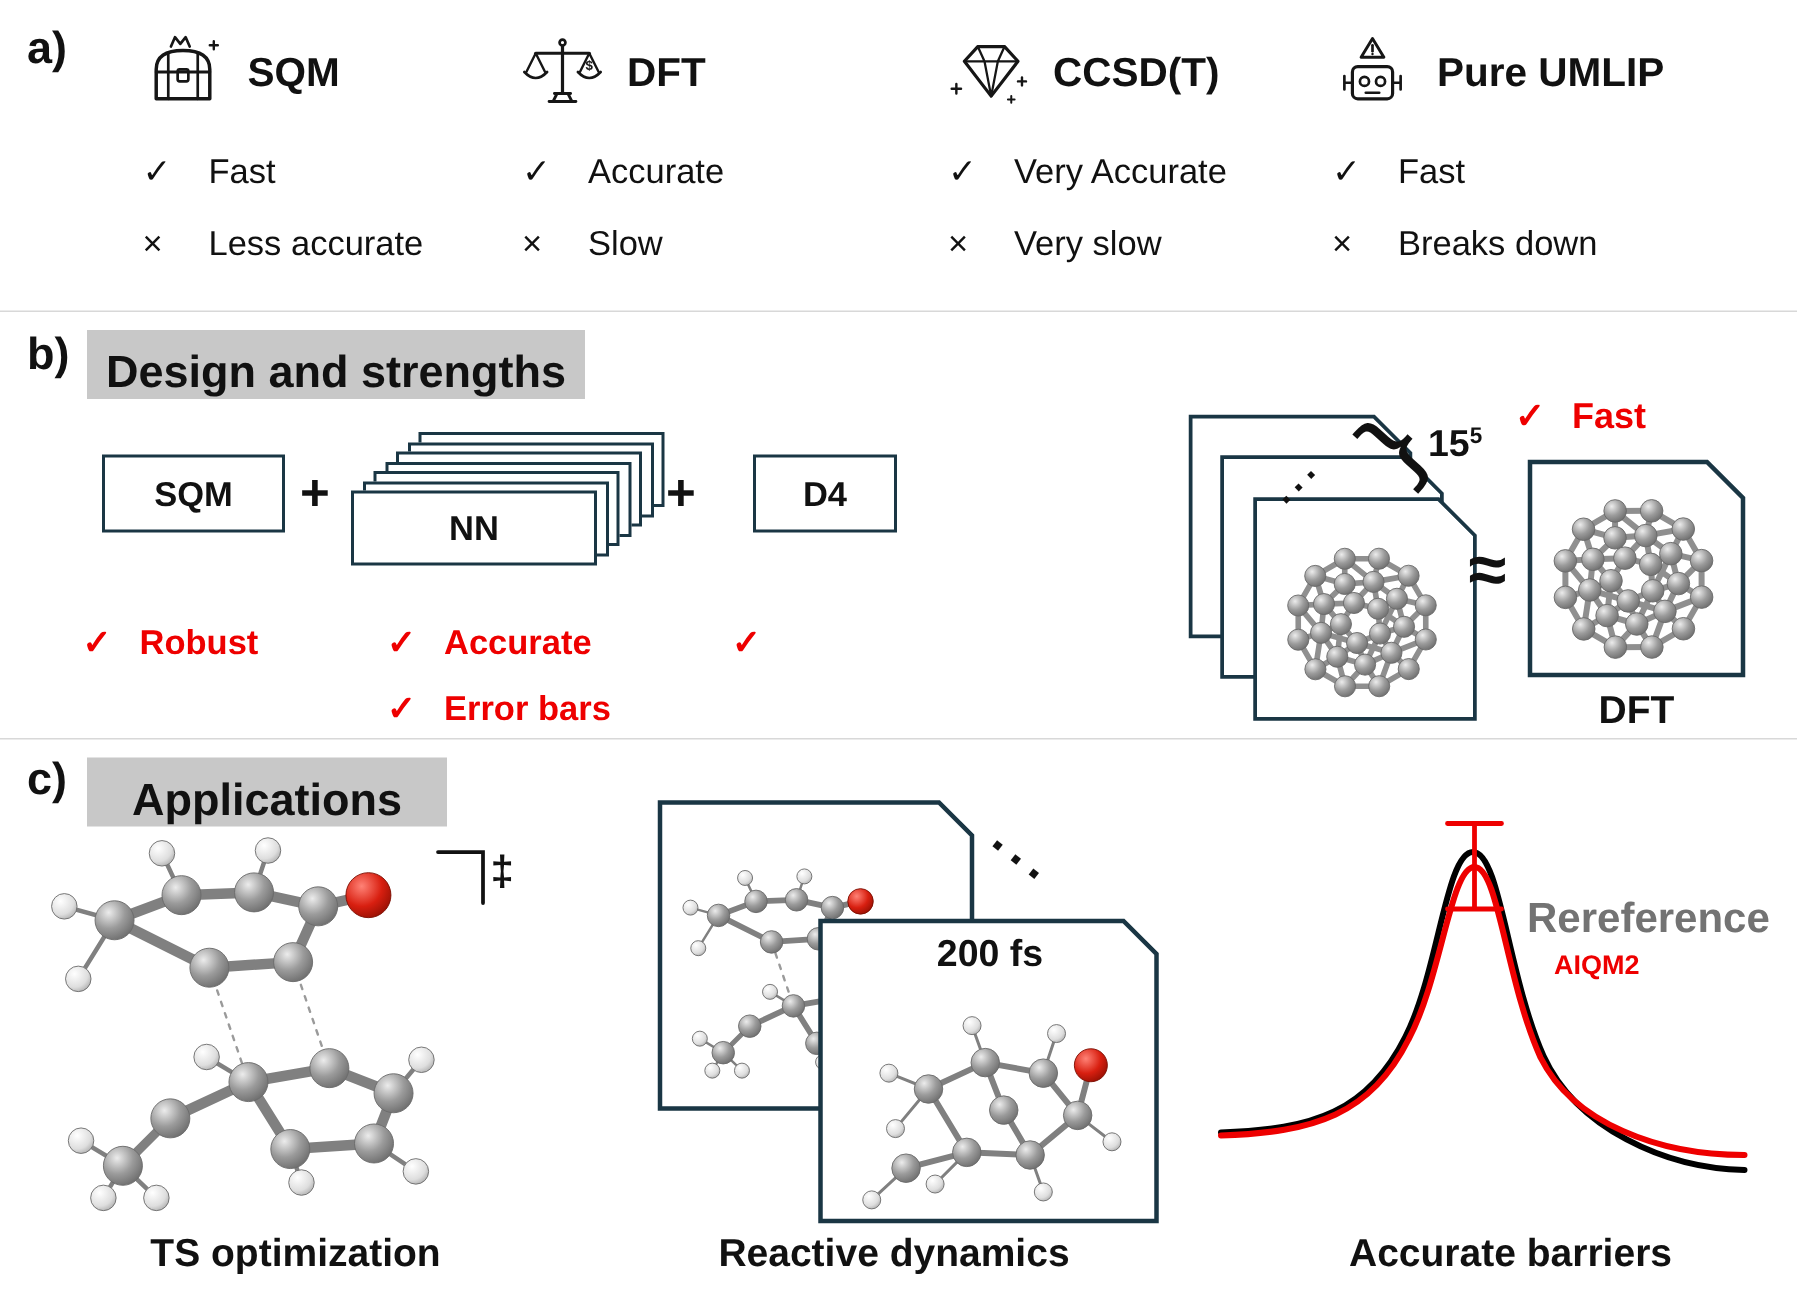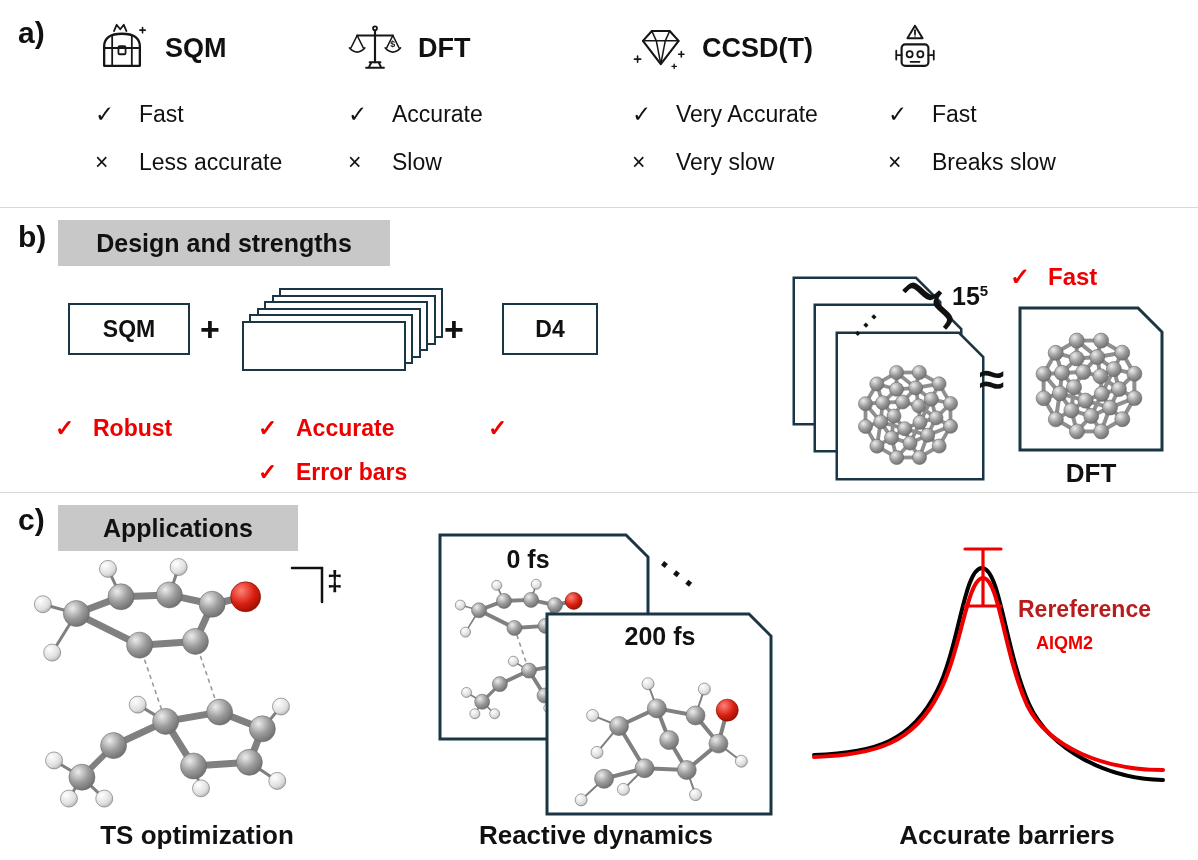--- a/index.html
+++ b/index.html
@@ -10,41 +10,41 @@
   .abs{position:absolute}
   .divider{position:absolute;left:0;width:1198px;height:1px;background:#d8d8d8}
   .sec-label{position:absolute;font-size:30px;font-weight:bold}
   
   .method{position:absolute;top:16px}
   .m-head{display:flex;align-items:center;gap:16px;height:64px}
   .m-name{font-size:27px;font-weight:bold;white-space:nowrap}
   .pc-row{display:flex;gap:24px;font-size:23px;margin-top:21px;align-items:baseline;white-space:nowrap}
   .pc-row .mk{width:20px;display:inline-block}
   
-  .gray-header{position:absolute;height:46px;background:var(--gray);display:flex;align-items:center;justify-content:center;font-size:25px;font-weight:bold}
+  .gray-header{position:absolute;height:46px;background:var(--gray);display:flex;align-items:flex-end;justify-content:center;font-size:30px;font-weight:bold}
   .this-work{position:absolute;font-size:27px;font-weight:bold;color:var(--red)}
   .comp-box{position:absolute;height:52px;border:2.5px solid var(--navy);background:#fff;display:flex;align-items:center;justify-content:center;font-size:23px;font-weight:bold}
   .plus{position:absolute;font-size:34px;font-weight:bold}
   .nn-stack{position:absolute;width:220px;height:92px}
   .nn-layer{position:absolute;width:164px;height:50px;background:#fff;border:2.5px solid var(--navy)}
   .nn-front{display:flex;align-items:center;justify-content:center;font-size:23px;font-weight:bold}
   .strength{position:absolute;display:flex;gap:18px;font-size:23px;font-weight:bold;color:var(--red);align-items:baseline}
   .strength .mk{width:20px;display:inline-block}
   .strength .txt.wrap{max-width:205px;line-height:1.5}
   .bdots{position:absolute;font-size:26px;font-weight:bold;letter-spacing:3px;transform:rotate(-45deg)}
   .brace{position:absolute;font-size:64px;font-weight:400;transform:rotate(-48deg);font-family:"DejaVu Sans",sans-serif;color:#111}
   .count{position:absolute;font-size:25px;font-weight:bold}
   .count sup{font-size:15px;vertical-align:super}
   .approx{position:absolute;font-size:46px;font-weight:bold}
   .dft-label{position:absolute;text-align:center;font-size:26px;font-weight:bold}
   
   .frame-label{position:absolute;text-align:center;font-size:25px;font-weight:bold}
   .cdots{position:absolute;font-size:34px;font-weight:bold;letter-spacing:4px;transform:rotate(38deg)}
   .caption{position:absolute;text-align:center;font-size:26px;font-weight:bold}
-  .legend-ref{position:absolute;font-size:23px;font-weight:600;color:#b91c1c}
+  .legend-ref{position:absolute;font-size:28px;font-weight:600;color:#737373}
   .legend-aiqm2{position:absolute;font-size:18px;font-weight:bold;color:var(--red)}
   .m-icon svg{display:block}
 </style>
 </head>
 <body>
 
 <div id="canvas" style="--red: #ee0000; --navy: #1a3644; --gray: #c8c8c8;">
 
   <svg width="0" height="0" style="position:absolute">
     <defs>
@@ -152,48 +152,52 @@
           <path d="M30 3 L21.5 17 H38.5 Z" stroke-width="2.2"></path>
           <path d="M30 8 V12.5" stroke-width="2"></path>
           <circle cx="30" cy="14.6" r="0.9" fill="#161616" stroke="none"></circle>
           <rect x="15" y="24" width="30" height="24" rx="4" stroke-width="2.4"></rect>
           <path d="M9 31 V41 M9 36 H15 M51 31 V41 M45 36 H51" stroke-width="2"></path>
           <circle cx="24" cy="35" r="3.4" stroke-width="2"></circle>
           <circle cx="36" cy="35" r="3.4" stroke-width="2"></circle>
           <path d="M25 43.5 H35" stroke-width="2"></path>
         </svg>
       </span>
+      <span class="m-name">Pure UMLIP</span>
     </div>
     <div class="pc-row">
       <span class="mk">✓</span>
       <span>Fast</span>
     </div>
     <div class="pc-row">
       <span class="mk">×</span>
-      <span>Breaks slow</span>
+      <span>Breaks down</span>
     </div>
   </div>
 
   <div class="sec-label" style="left:18px;top:220px">b)</div>
   <div class="gray-header" style="left:58px;top:220px;width:332px">
     <span>Design and strengths</span>
   </div>
 
   <div class="comp-box" style="left:68px;top:303px;width:122px">
     <span>SQM</span>
   </div>
   <div class="plus" style="left:200px;top:310px">+</div>
 
   <div class="nn-stack" style="left:234px;top:288px">
     <div class="nn-layer" style="left:45px;top:0"></div>
     <div class="nn-layer" style="left:37.5px;top:6.5px"></div>
     <div class="nn-layer" style="left:30px;top:13px"></div>
     <div class="nn-layer" style="left:22.5px;top:19.5px"></div>
     <div class="nn-layer" style="left:15px;top:26px"></div>
     <div class="nn-layer" style="left:7.5px;top:32.5px"></div>
+    <div class="nn-layer nn-front" style="left:0;top:39px">
+      <span>NN</span>
+    </div>
   </div>
 
   <div class="plus" style="left:444px;top:310px">+</div>
   <div class="comp-box" style="left:502px;top:303px;width:96px">
     <span>D4</span>
   </div>
 
   <div class="strength" style="left:55px;top:415px">
     <span class="mk">✓</span>
     <span class="txt">Robust</span>
@@ -705,21 +709,20 @@
       <circle cx="155.44" cy="129.28" r="5" fill="url(#gH)" stroke="#6a6a6a" stroke-width="0.6"></circle>
       <circle cx="153.36" cy="170.88" r="5" fill="url(#gH)" stroke="#6a6a6a" stroke-width="0.6"></circle>
       <circle cx="110.72" cy="175.04" r="5" fill="url(#gH)" stroke="#6a6a6a" stroke-width="0.6"></circle>
       <circle cx="61.84" cy="151.12" r="7.5" fill="url(#gC)" stroke="#6a6a6a" stroke-width="0.6"></circle>
       <circle cx="44.16" cy="168.8" r="7.5" fill="url(#gC)" stroke="#6a6a6a" stroke-width="0.6"></circle>
       <circle cx="28.560000000000002" cy="159.44" r="5" fill="url(#gH)" stroke="#6a6a6a" stroke-width="0.6"></circle>
       <circle cx="36.88" cy="180.76" r="5" fill="url(#gH)" stroke="#6a6a6a" stroke-width="0.6"></circle>
       <circle cx="56.64" cy="180.76" r="5" fill="url(#gH)" stroke="#6a6a6a" stroke-width="0.6"></circle>
       <circle cx="75.36" cy="128.24" r="5" fill="url(#gH)" stroke="#6a6a6a" stroke-width="0.6"></circle>
     </svg>
-  <div class="frame-label" style="left:438px;top:545px;width:180px">0 fs</div>
   <div class="cdots" style="left:656px;top:556px">···</div>
   <svg class="abs" style="left:545px;top:612px" width="228" height="204">
       <path d="M 2 2 L 204 2 L 226 24 L 226 202 L 2 202 Z" fill="#ffffff" stroke="#1a3644" stroke-width="3" stroke-linejoin="miter"></path>
       <line x1="74" y1="114" x2="111.84" y2="96.4" stroke="#808080" stroke-width="4" stroke-linecap="round"></line>
       <line x1="111.84" y1="96.4" x2="150.56" y2="103.44" stroke="#808080" stroke-width="4" stroke-linecap="round"></line>
       <line x1="150.56" y1="103.44" x2="173.44" y2="131.6" stroke="#808080" stroke-width="4" stroke-linecap="round"></line>
       <line x1="173.44" y1="131.6" x2="141.76" y2="158" stroke="#808080" stroke-width="4" stroke-linecap="round"></line>
       <line x1="141.76" y1="158" x2="99.52" y2="156.24" stroke="#808080" stroke-width="4" stroke-linecap="round"></line>
       <line x1="99.52" y1="156.24" x2="74" y2="114" stroke="#808080" stroke-width="4" stroke-linecap="round"></line>
       <line x1="124.16" y1="128.07999999999998" x2="111.84" y2="96.4" stroke="#808080" stroke-width="4" stroke-linecap="round"></line>

